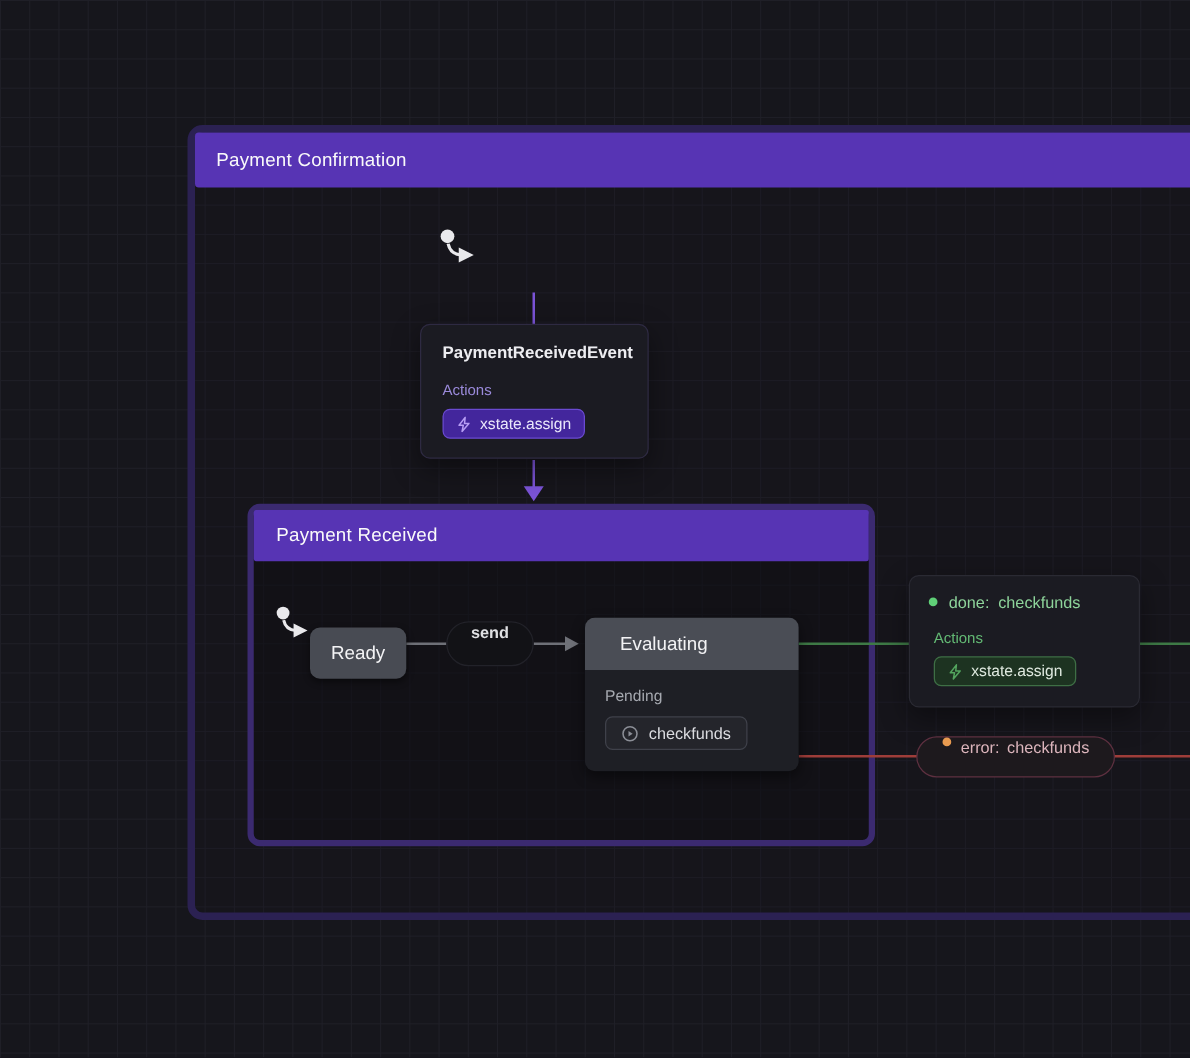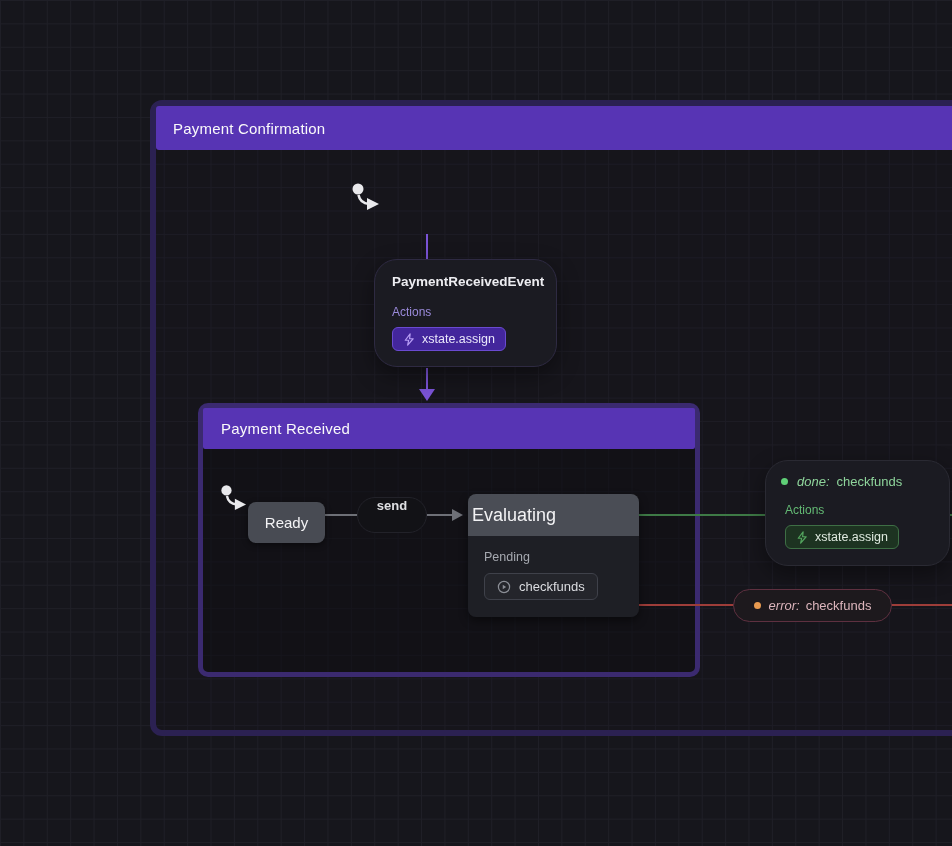--- a/index.html
+++ b/index.html
@@ -48,70 +48,70 @@
   .state-ready   { left:248px; top:502px; width:77px; height:41px; }
 
   
   .state-evaluating {
     position:absolute; left:468px; top:494px; width:171px; height:123px;
     border-radius:8px; overflow:hidden; z-index:3;
     box-shadow:0 4px 10px rgba(0,0,0,.45);
   }
   .state-evaluating .sub-header {
     height:42px; background:#4a4d55; display:flex; align-items:center;
-    padding:0 4px; color:#f3f3f5; font-size:18px; font-weight:500;
+    padding:0 28px; color:#f3f3f5; font-size:15px; font-weight:500;
   }
   .state-evaluating .sub-body { background:#1e1f25; height:81px; padding:14px 16px 0; }
   .invoke-heading { color:#a6a9b0; font-size:12.5px; }
   .invoke-pill {
     margin-top:9px; display:inline-flex; align-items:center; gap:8px;
     padding:5px 12px; border:1px solid #3f414a; border-radius:6px;
     background:#24252b; color:#dbdce0; font-size:13px;
   }
 
   
   .event-card {
     position:absolute; background:#1b1b22; border:1px solid #2e2a42;
-    border-radius:23px; box-shadow:0 8px 22px rgba(0,0,0,.4); z-index:3;margin-left:38px;
+    border-radius:8px; box-shadow:0 8px 22px rgba(0,0,0,.4); z-index:3;
   }
   .event-card-pre { left:336px; top:259px; width:183px; height:108px; padding:14px 17px; }
   .event-title { color:#ededf1; font-size:13.5px; font-weight:700; }
   .actions-heading-purple { margin-top:16px; color:#9a8ada; font-size:12px; }
   .action-pill-purple {
     margin-top:8px; display:inline-flex; align-items:center; gap:7px;
     padding:4px 10px; background:#43269c; border:1px solid #6a4ad0;
     border-radius:6px; color:#eae7fb; font-size:12.5px;
   }
 
   .done-card { left:727px; top:460px; width:185px; height:106px; border-color:#2a2a33; padding:13px 15px; }
   .edge-label-row { display:flex; align-items:center; gap:9px; font-size:13px; }
   .dot { width:7px; height:7px; border-radius:50%; flex:0 0 auto; }
   .dot-green { background:#5fcf77; }
   .dot-orange { background:#e89a50; }
   .txt-green { color:#8ed49b; }
   .txt-pink { color:#dcb5bc; }
-  .evt-prefix { font-style:italic; }
+  .evt-prefix { }
   .evt-service { margin-left:5px; }
   .actions-heading-green { margin-top:14px; margin-left:4px; color:#63b974; font-size:12px; }
   .action-pill-green {
     margin-top:8px; margin-left:4px; display:inline-flex; align-items:center; gap:7px;
     padding:4px 10px; background:#1d3321; border:1px solid #3e6f45;
     border-radius:6px; color:#dfe9df; font-size:12.5px;
   }
 
   .send-pill {
     position:absolute; left:357px; top:497px; width:70px; height:36px;
     background:#121216; border:1px solid #222229; border-radius:18px;
     display:flex; justify-content:center;
     color:#dfe0e3; font-size:13px; font-weight:700; z-index:3;
   }
   .error-pill {
     position:absolute; left:733px; top:589px; width:159px; height:33px;
     background:#1d191d; border:1px solid #5e3040; border-radius:17px;
-    display:flex; align-items:center; justify-content:center; gap:8px;
+    display:flex; justify-content:center; gap:8px;
     font-size:13px; z-index:3;
   }
 
   
   .edge { position:absolute; z-index:2; }
   .edge-v { width:2px; background:#7a53d6; }
   .edge-h-gray { height:2px; background:#6e7077; }
   .edge-green { left:639px; top:514px; width:313px; height:2px; background:#3e7a46; }
   .edge-red { left:639px; top:604px; width:313px; height:2px; background:#9e3d39; }
   .arrow-down {

